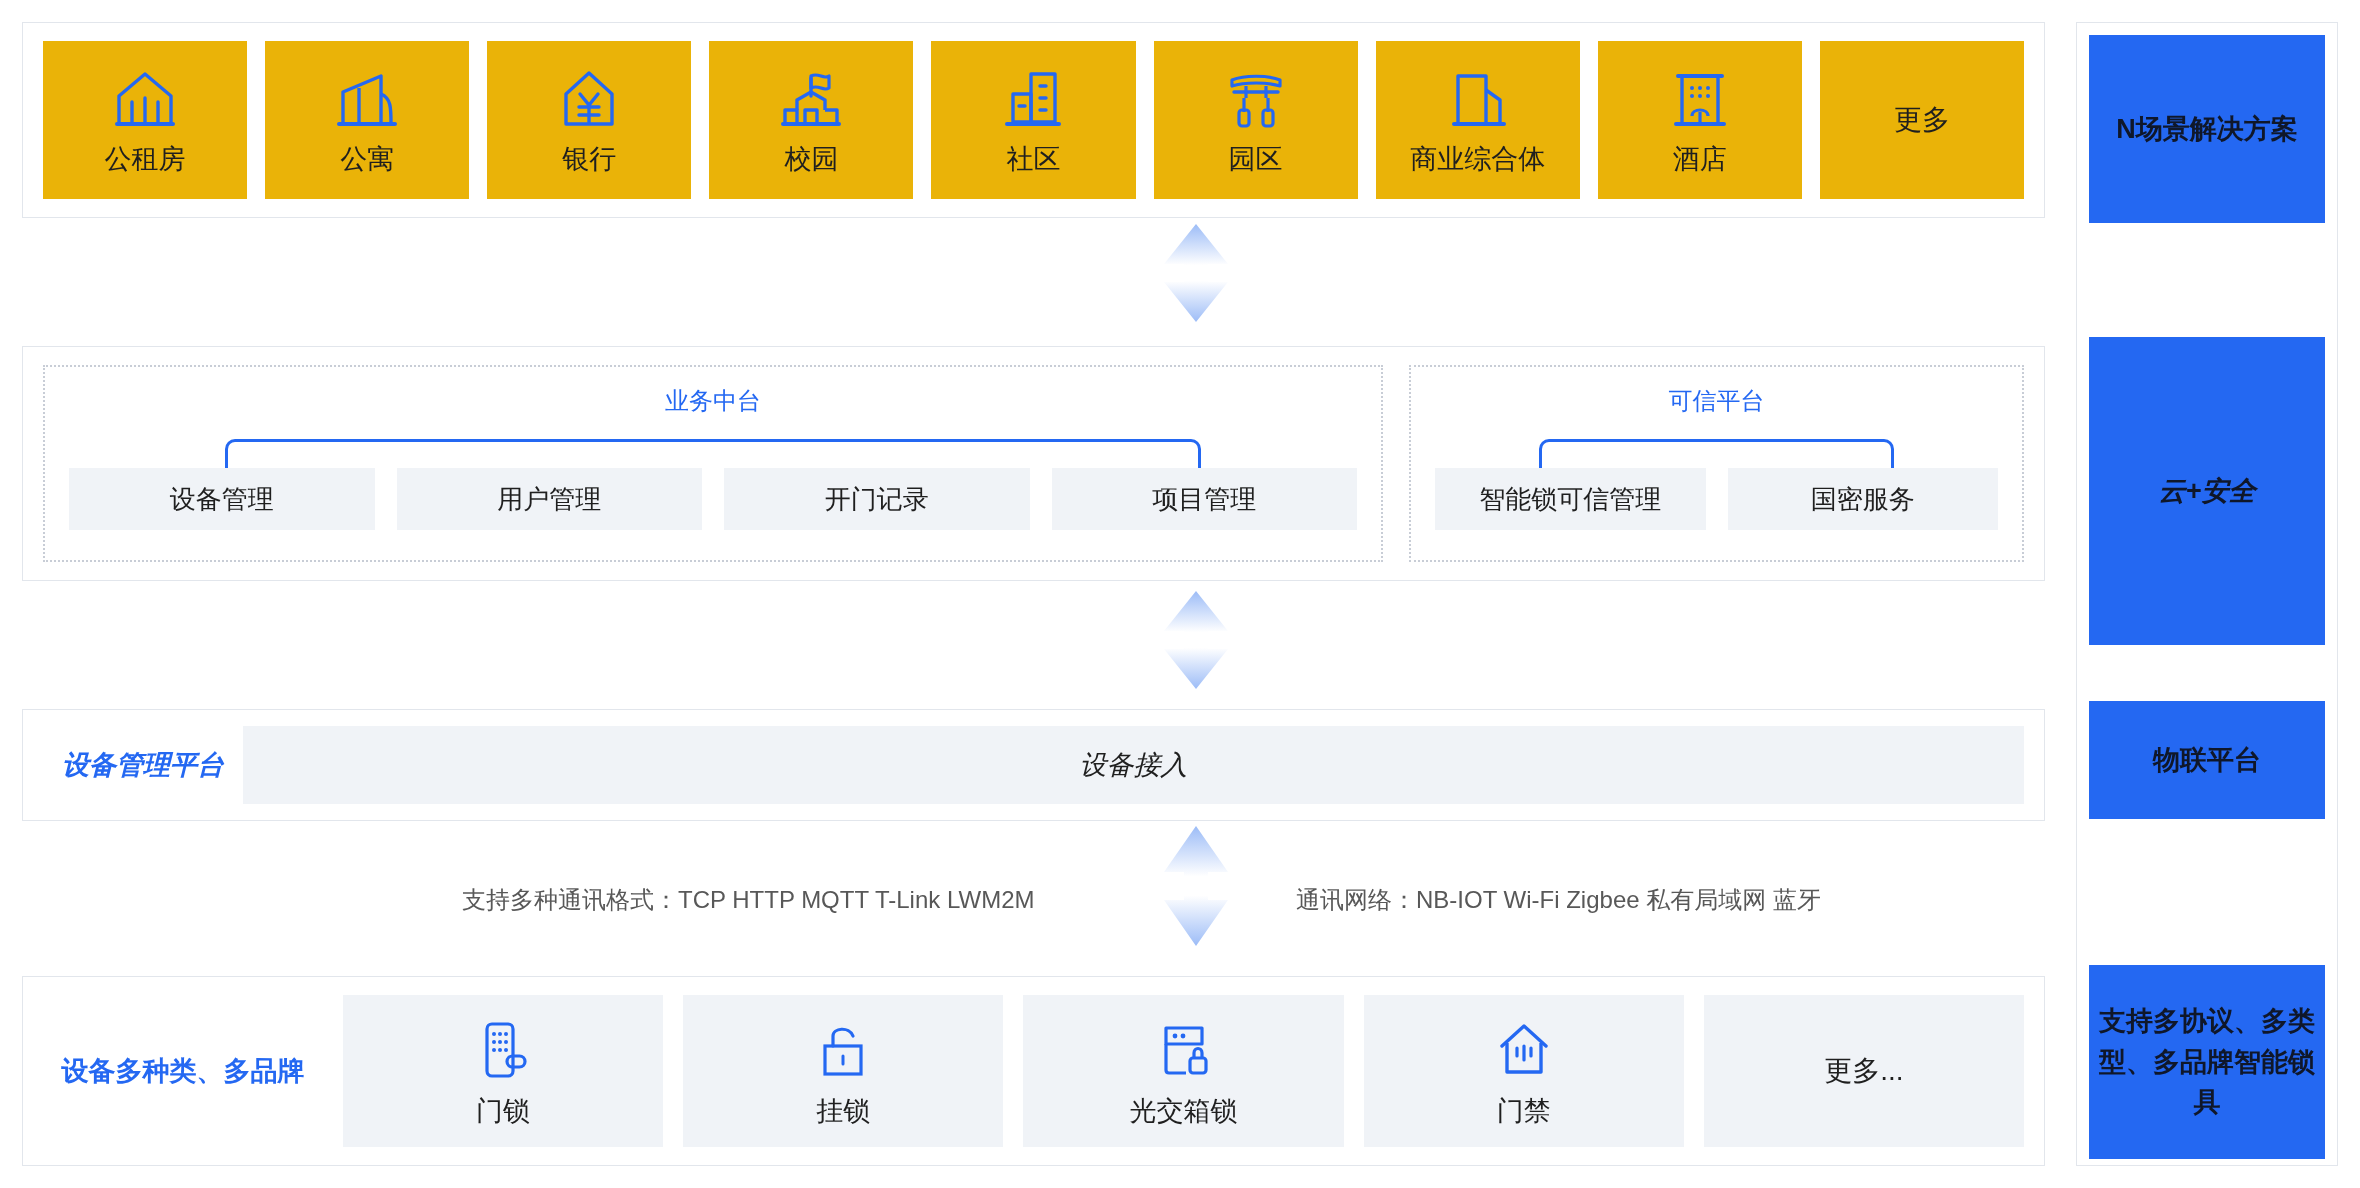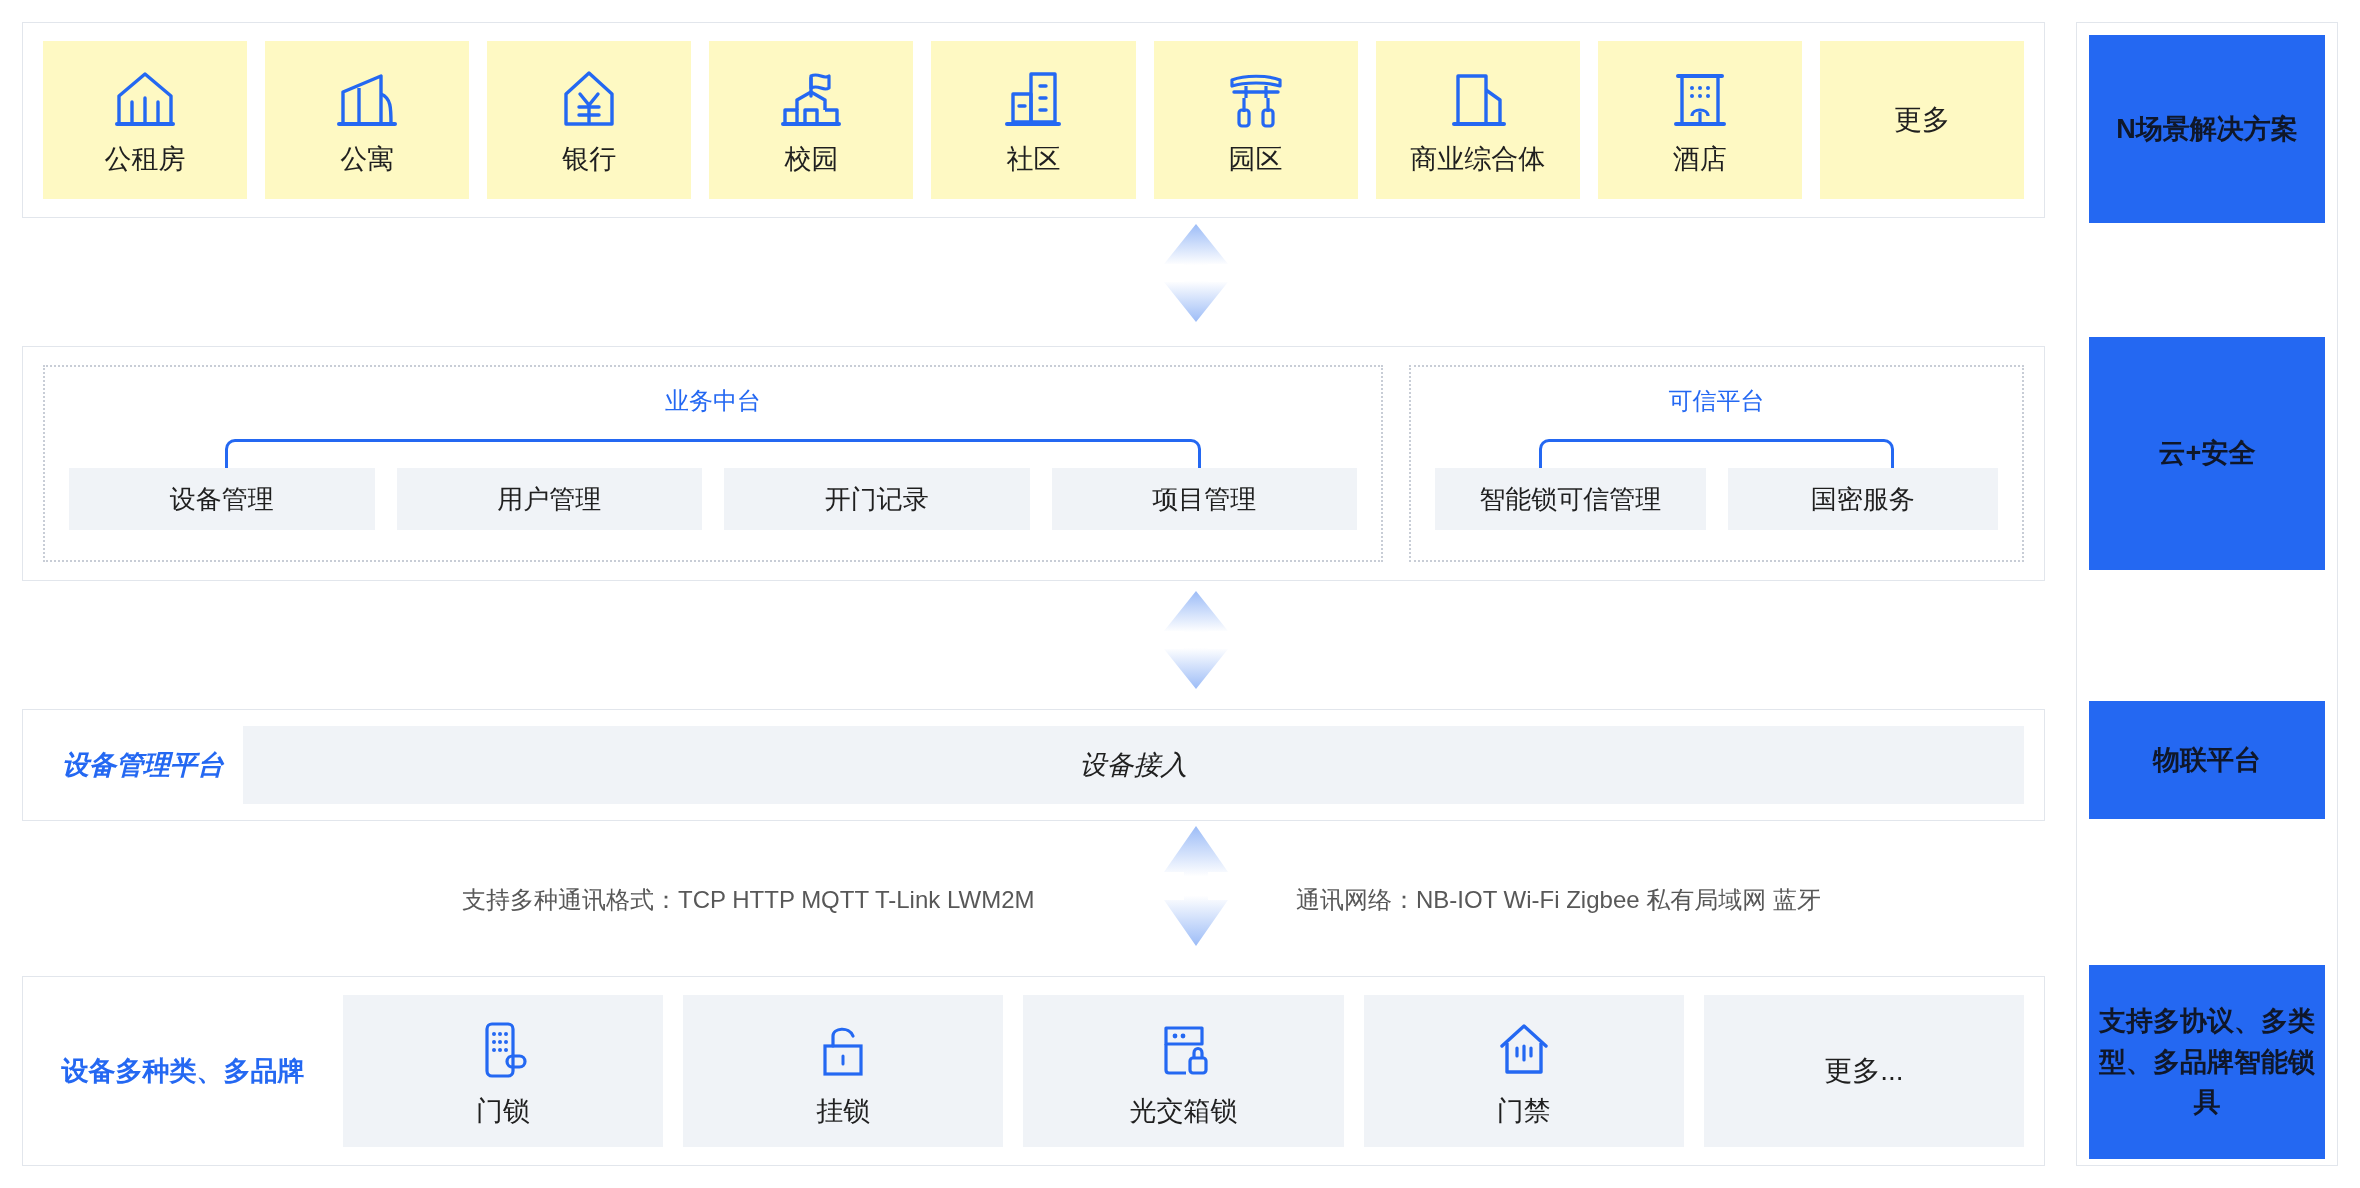--- a/index.html
+++ b/index.html
@@ -26,21 +26,21 @@
   #panel-device-mgmt{top:687px;height:112px;}
   #panel-devices{top:954px;height:190px;}
 
   
   .scene-row{
     position:absolute;left:20px;right:20px;top:18px;bottom:18px;
     display:flex;gap:18px;
   }
   .scene-card{
     flex:1 1 0;
-    background:#fef9c3;
+    background:#eab308;
     display:flex;flex-direction:column;align-items:center;justify-content:center;
     gap:14px;
   }
   .scene-card .label{
     font-size:27px;color:#1f1f1f;line-height:1;
   }
   .scene-card.more .label{font-size:28px;}
   .ico{display:block;}
 
   
@@ -139,21 +139,21 @@
     border:1px solid #e2e6ec;box-sizing:border-box;background:#fff;
   }
   .rblock{
     position:absolute;left:12px;width:236px;
     background:#2468f2;color:#0f172a;
     display:flex;align-items:center;justify-content:center;
     text-align:center;font-weight:bold;font-size:27px;line-height:1.5;
     box-sizing:border-box;padding:0 10px;
   }
   #rb-0{top:12px;height:188px;}
-  #rb-1{top:314px;height:233px;}
+  #rb-1{top:314px;height:308px;font-style:italic;}
   #rb-2{top:678px;height:118px;}
   #rb-3{top:942px;height:194px;}
 </style>
 </head>
 <body>
 
 <svg width="0" height="0" style="position:absolute" aria-hidden="true">
   <defs>
     <g id="g-public-rental-housing">
       <path d="M6 28 L32 6 L58 28 L58 56 L6 56 Z" fill="none" stroke="#2468f2" stroke-width="3.4" stroke-linejoin="round"></path>

